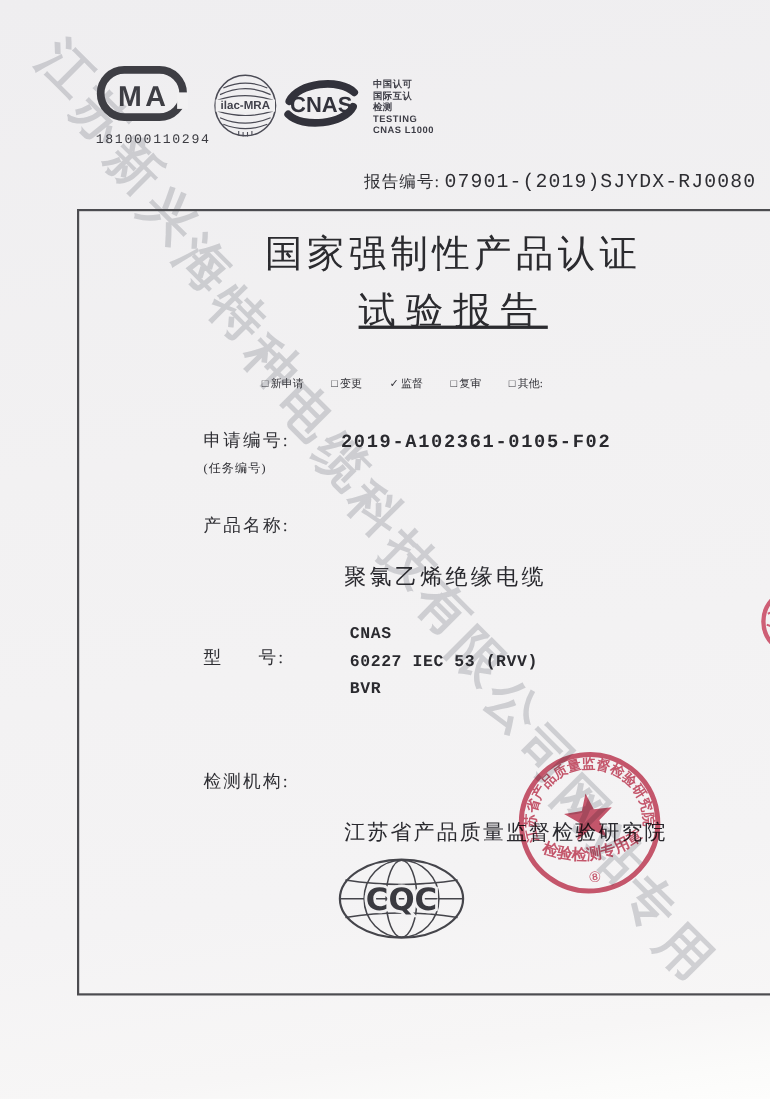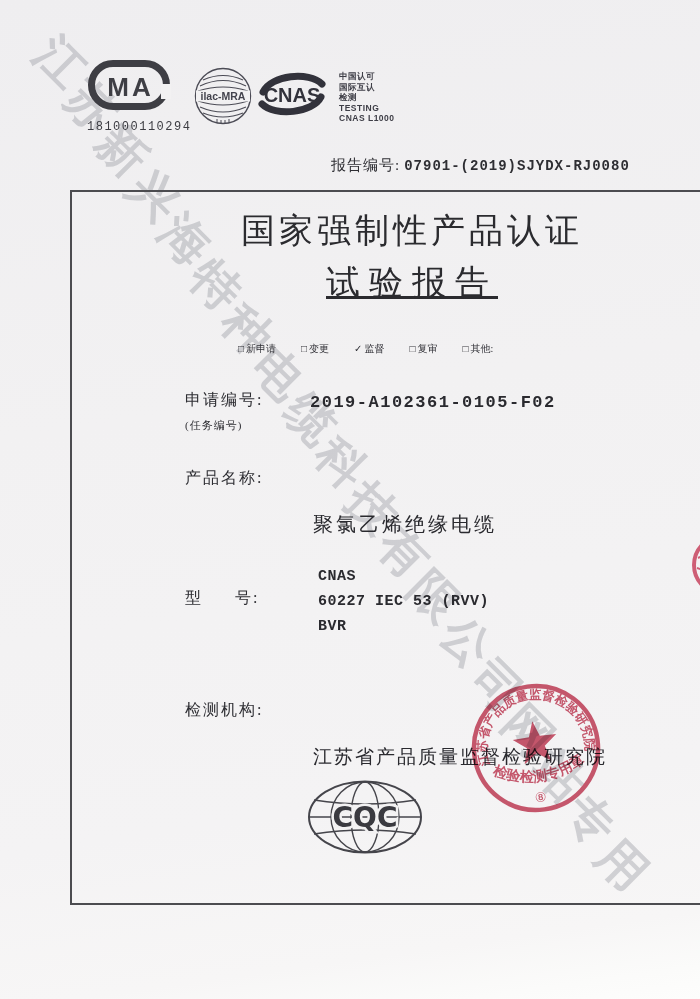--- a/index.html
+++ b/index.html
@@ -24,21 +24,21 @@
   .cma-gap{position:absolute;right:-8px;top:17px;width:10px;height:15px;background:#f2f1f2;}
   .cma-number{left:87px;top:120px;font-family:"Liberation Mono",monospace;font-size:12px;
        letter-spacing:1.5px;color:#3c3c42;}
   .ilac{left:193px;top:66px;}
   .cnas{left:257px;top:71px;}
   .cnas-caption{left:339px;top:71px;font-family:"Liberation Sans",sans-serif;
        font-size:8.5px;font-weight:700;color:#3d3d46;line-height:10.5px;letter-spacing:.5px;}
   
   .report-line{position:absolute;left:312px;top:156px;z-index:2;white-space:nowrap;color:#2e2e33;}
   .report-label{font-size:15px;letter-spacing:1px;margin-left:19px;}
-  .report-value{font-family:"Liberation Mono",monospace;font-size:14px;letter-spacing:1px;font-weight:700;}
+  .report-value{font-family:"Liberation Mono",monospace;font-size:18px;letter-spacing:1px;font-weight:400;}
   
   .frame{position:absolute;left:70px;top:190px;width:684px;height:715px;
          border:2px solid #4c4c50;z-index:2;box-sizing:border-box;}
   .title1{position:absolute;left:0;top:16px;width:100%;text-align:center;
           font-size:34px;letter-spacing:4px;color:#2b2b2f;}
   .title2{position:absolute;left:0;top:68px;width:100%;text-align:center;
           font-size:34px;letter-spacing:9px;color:#2b2b2f;text-decoration:underline;}
   .cbrow{position:absolute;left:166px;top:150px;display:flex;gap:25px;
          font-size:10px;color:#303036;white-space:nowrap;}
   .cb-mark{margin-right:2px;}

